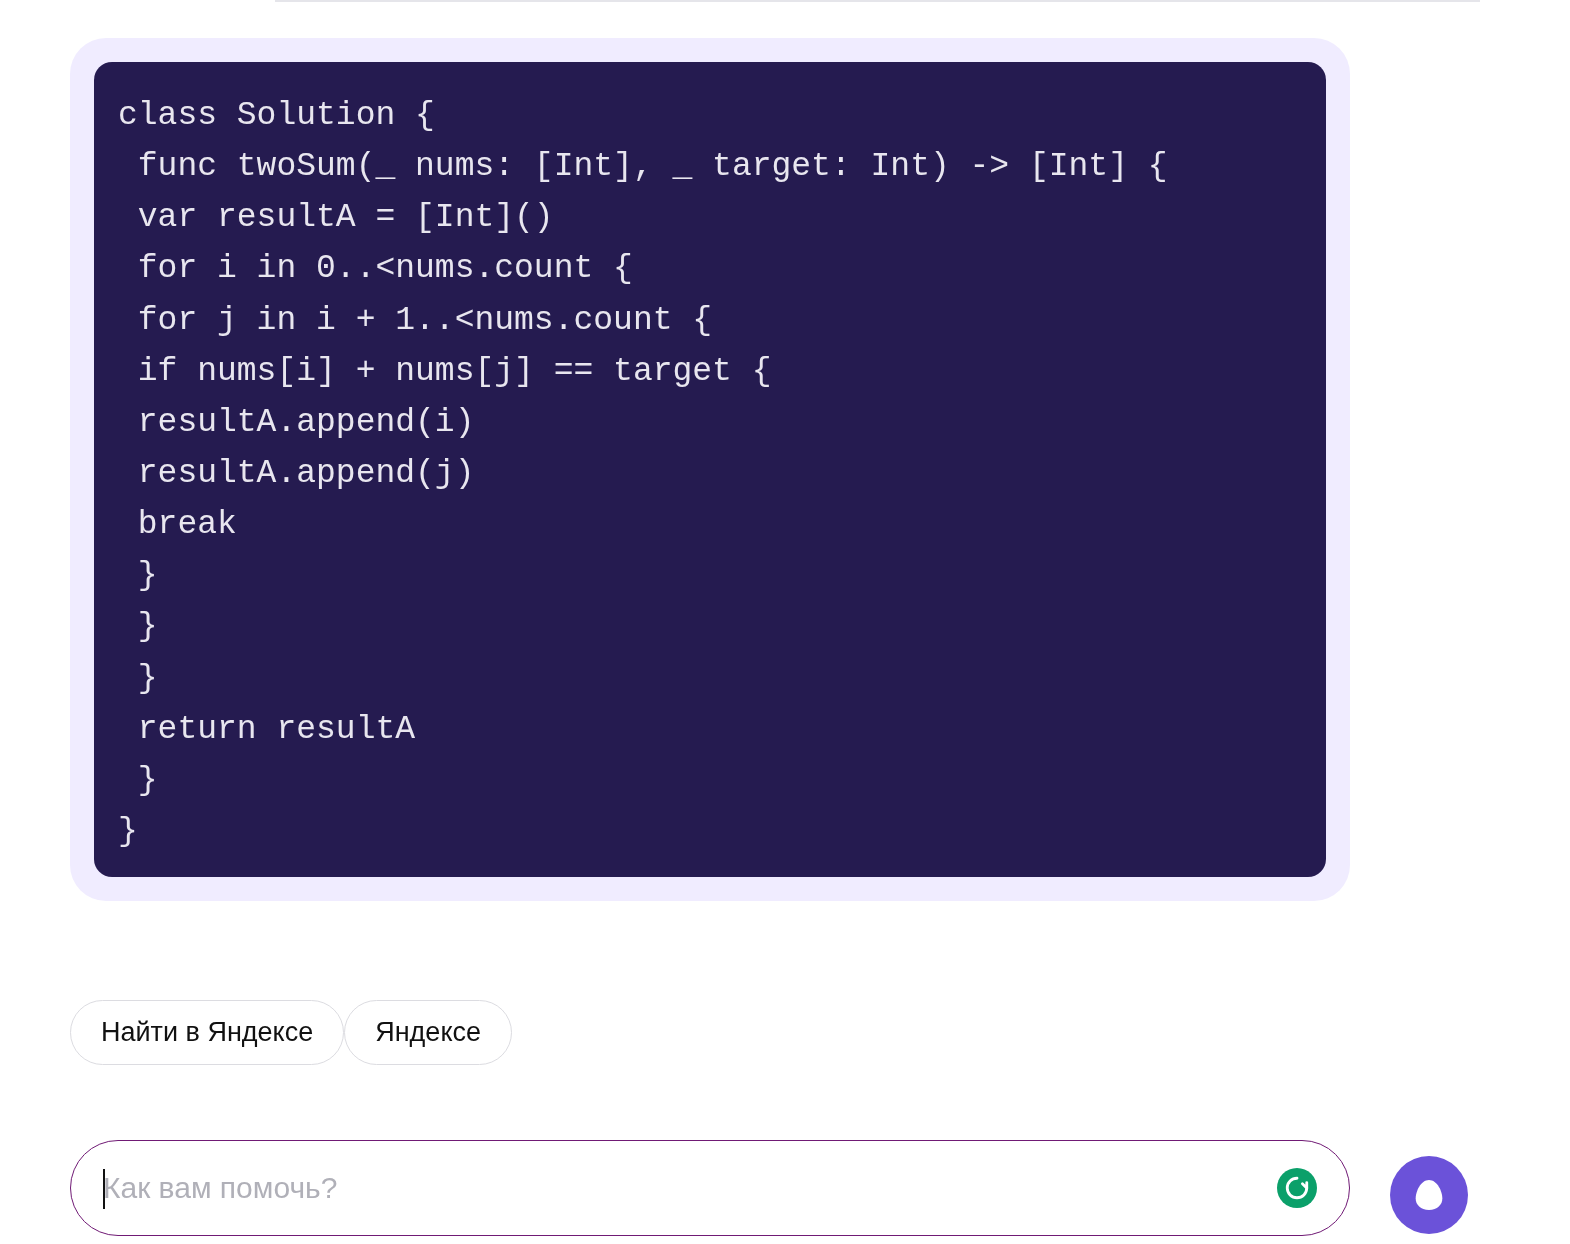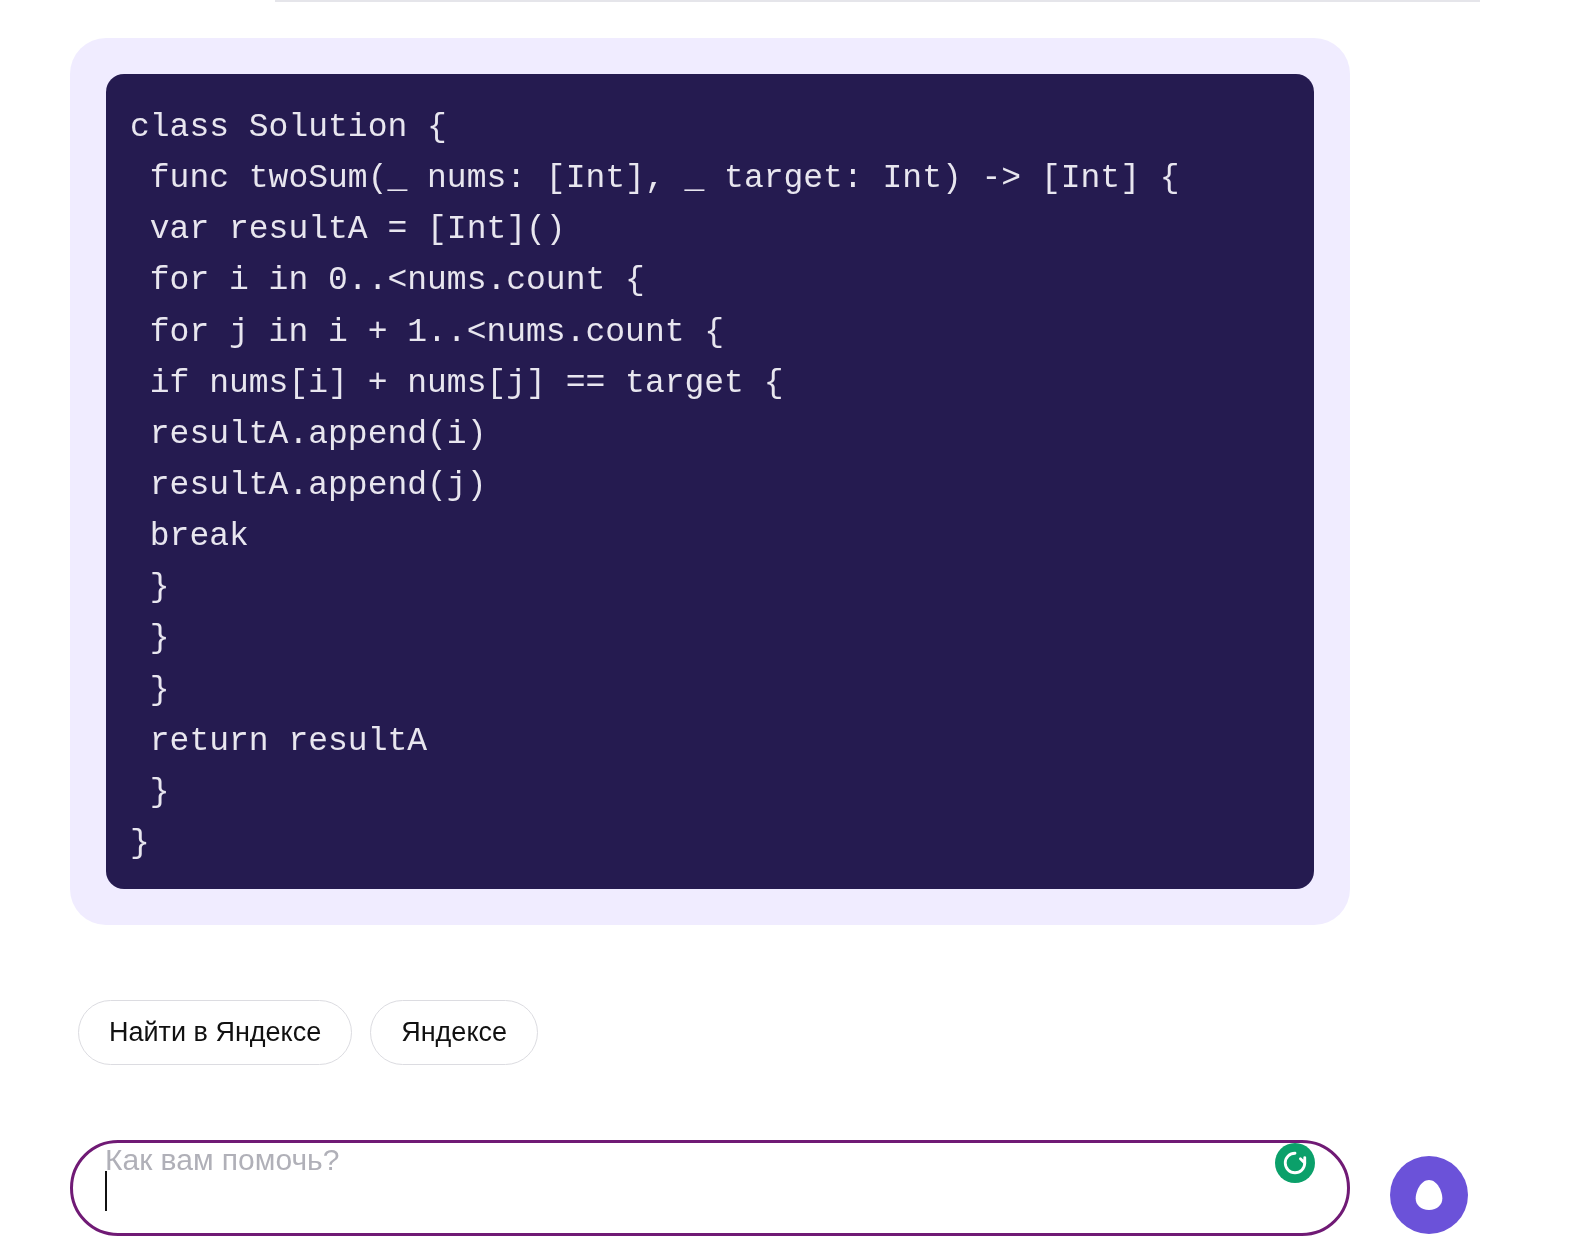--- a/index.html
+++ b/index.html
@@ -29,21 +29,21 @@
   height: 2px;
   background: #e5e5ea;
 }
 .code-card {
   position: absolute;
   left: 0;
   top: 38px;
   width: 1280px;
   background: #f0ecff;
   border-radius: 36px;
-  padding: 36px;
+  padding: 24px;
 }
 .code-block {
   background: #251b50;
   border-radius: 18px;
   padding: 28px 24px 14px 24px;
   overflow-x: auto;
 }
 .code-block pre {
   font-family: "SF Mono", "Menlo", "Consolas", "Courier New", monospace;
   font-size: 33px;
@@ -58,24 +58,23 @@
 .code-block::-webkit-scrollbar-track {
   background: #251b50;
   border-radius: 0 0 18px 18px;
 }
 .code-block::-webkit-scrollbar-thumb {
   background: #b7b3c5;
   border-radius: 7px;
 }
 .action-buttons {
   position: absolute;
-  left: 8px;
+  left: 0;
   top: 1000px;
   display: flex;
-  gap: 18px;
 }
 .chip-btn {
   background: #ffffff;
   border: 1.5px solid #dcdce1;
   border-radius: 999px;
   padding: 18px 30px;
   font-size: 27px;
   font-weight: 500;
   color: #111;
   cursor: pointer;
@@ -86,24 +85,24 @@
   left: 70px;
   top: 1140px;
   width: 1280px;
   height: 96px;
   display: flex;
   align-items: center;
 }
 .search-box {
   flex: 1;
   height: 96px;
-  border: 3px solid #701a75;
+  border: 1px solid #701a75;
   border-radius: 48px;
   display: flex;
-  align-items: flex-start;
+  align-items: center;
   padding: 0 32px;
   background: #fff;
   position: relative;
 }
 .search-input {
   flex: 1;
   border: none;
   outline: none;
   font-size: 30px;
   color: #333;

